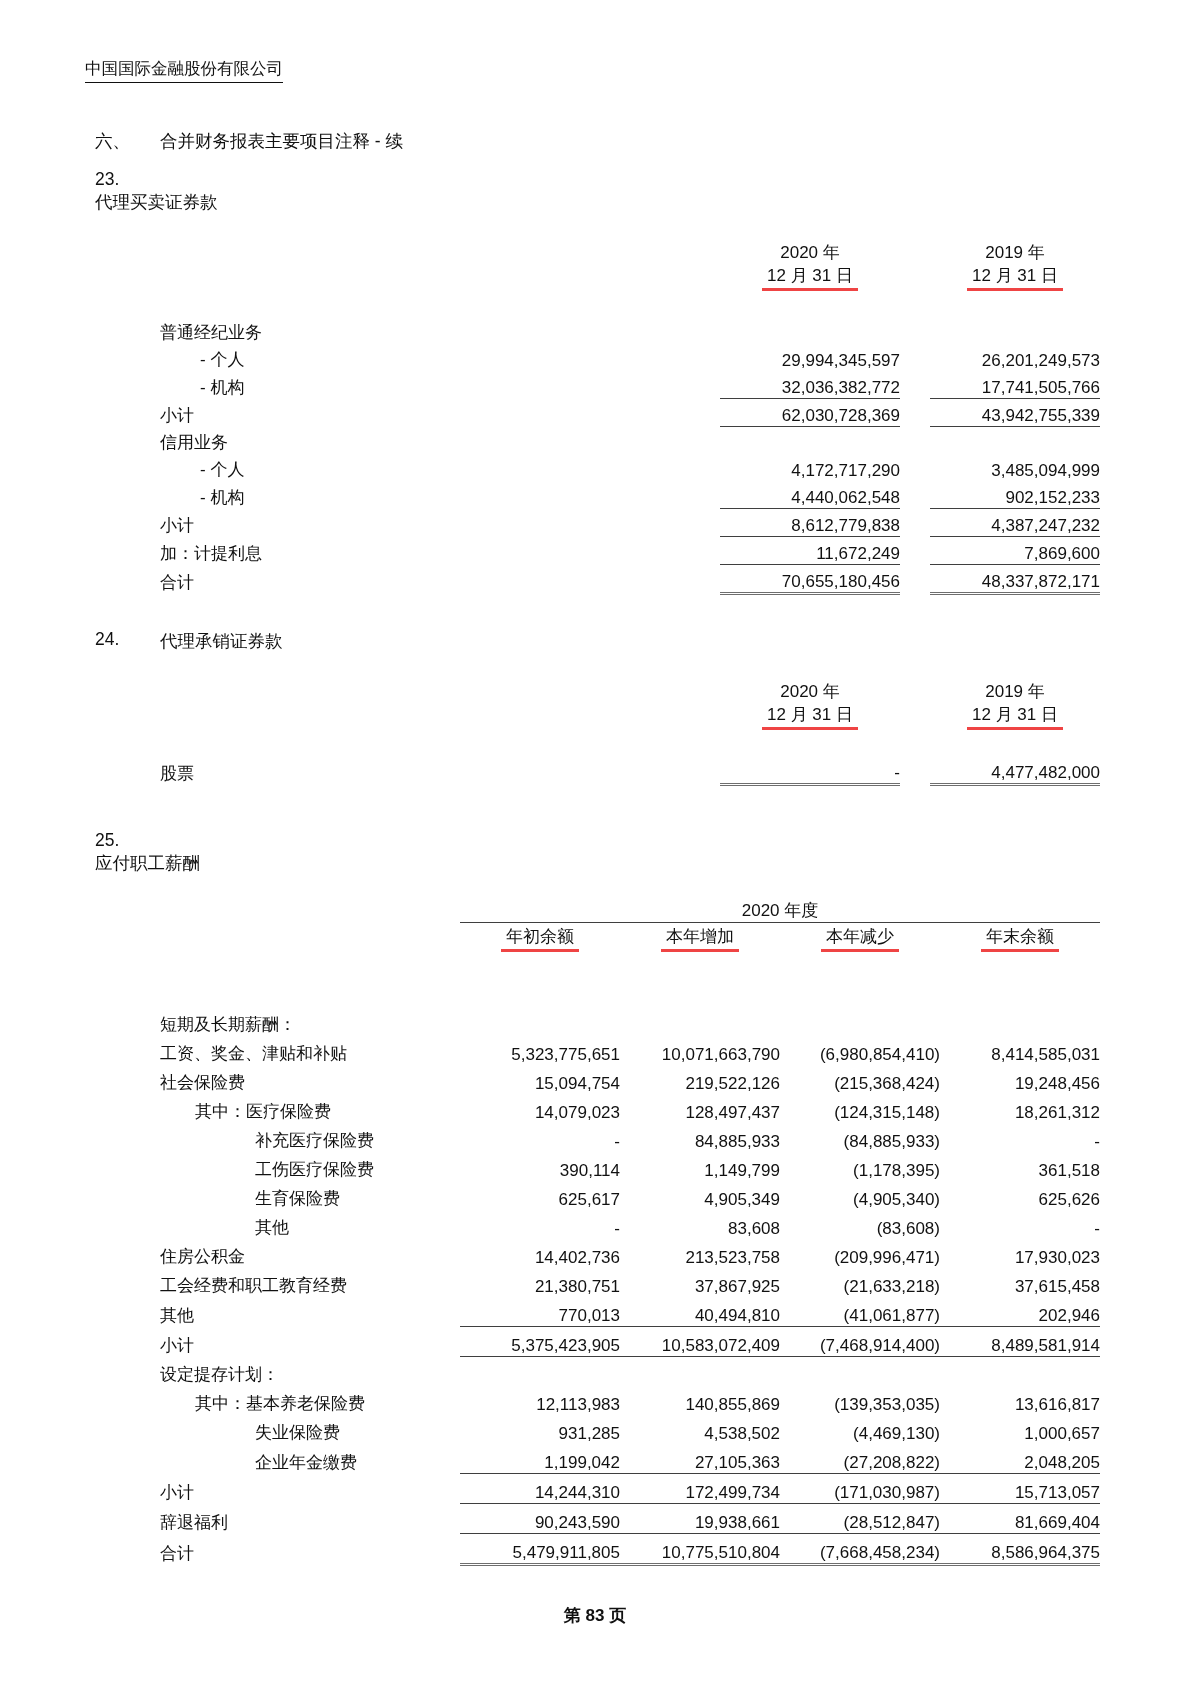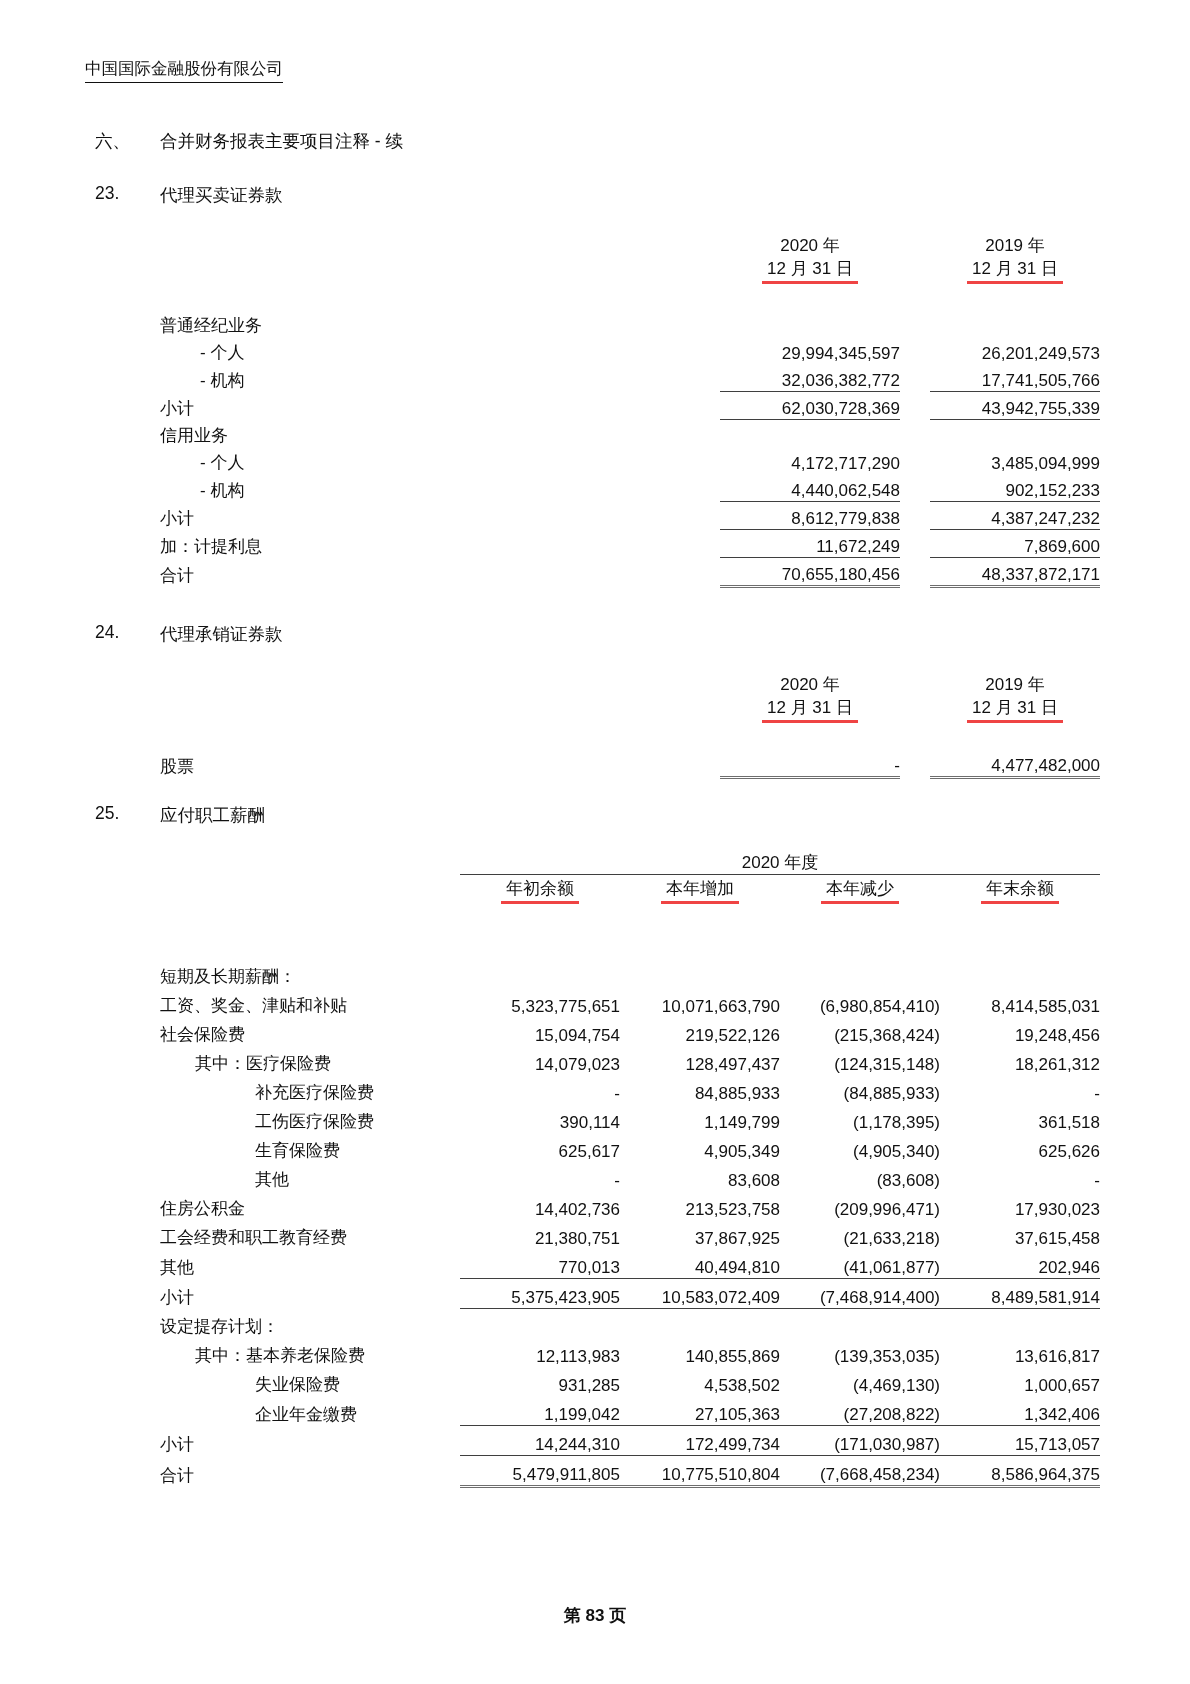--- a/index.html
+++ b/index.html
@@ -23,23 +23,23 @@
     padding-bottom: 2px;
     font-size: 16.5px;
   }
   .heading {
     display: flex;
     margin-left: 95px;
     font-size: 17.5px;
   }
   .heading .no { width: 65px; flex: none; }
   .h-section { margin-top: 46px; }
-  .h-note23 { margin-top: 30px; }
+  .h-note23 { margin-top: 16px; flex-direction: column; }
   .h-note24 { margin-top: 34px; }
-  .h-note25 { margin-top: 24px; }
+  .h-note25 { margin-top: 44px; flex-direction: column; }
 
   table { border-collapse: collapse; table-layout: fixed; }
   td { padding: 0; vertical-align: bottom; }
   .num { text-align: right; }
   .ctr { text-align: center; }
 
   
   .t2col { margin: 24px 0 0 160px; width: 940px; }
   .t2col td.lbl { width: 560px; }
   .t2col td.c1  { width: 180px; }
@@ -331,30 +331,37 @@
       <td class="c1 num">931,285</td>
       <td class="c2 num">4,538,502</td>
       <td class="c3 num">(4,469,130)</td>
       <td class="c4 num">1,000,657</td>
     </tr>
     <tr class="r">
       <td class="lbl ind2">企业年金缴费</td>
       <td class="c1 num u">1,199,042</td>
       <td class="c2 num u">27,105,363</td>
       <td class="c3 num u">(27,208,822)</td>
-      <td class="c4 num u">1,342,406</td>
+      <td class="c4 num u">2,048,205</td>
     </tr>
     <tr class="r">
       <td class="lbl">小计</td>
       <td class="c1 num u">14,244,310</td>
       <td class="c2 num u">172,499,734</td>
       <td class="c3 num u">(171,030,987)</td>
       <td class="c4 num u">15,713,057</td>
     </tr>
     <tr class="r">
+      <td class="lbl">辞退福利</td>
+      <td class="c1 num u">90,243,590</td>
+      <td class="c2 num u">19,938,661</td>
+      <td class="c3 num u">(28,512,847)</td>
+      <td class="c4 num u">81,669,404</td>
+    </tr>
+    <tr class="r">
       <td class="lbl">合计</td>
       <td class="c1 num uu">5,479,911,805</td>
       <td class="c2 num uu">10,775,510,804</td>
       <td class="c3 num uu">(7,668,458,234)</td>
       <td class="c4 num uu">8,586,964,375</td>
     </tr>
   </tbody>
     </table>
 
   <div class="footer">第 83 页</div>

